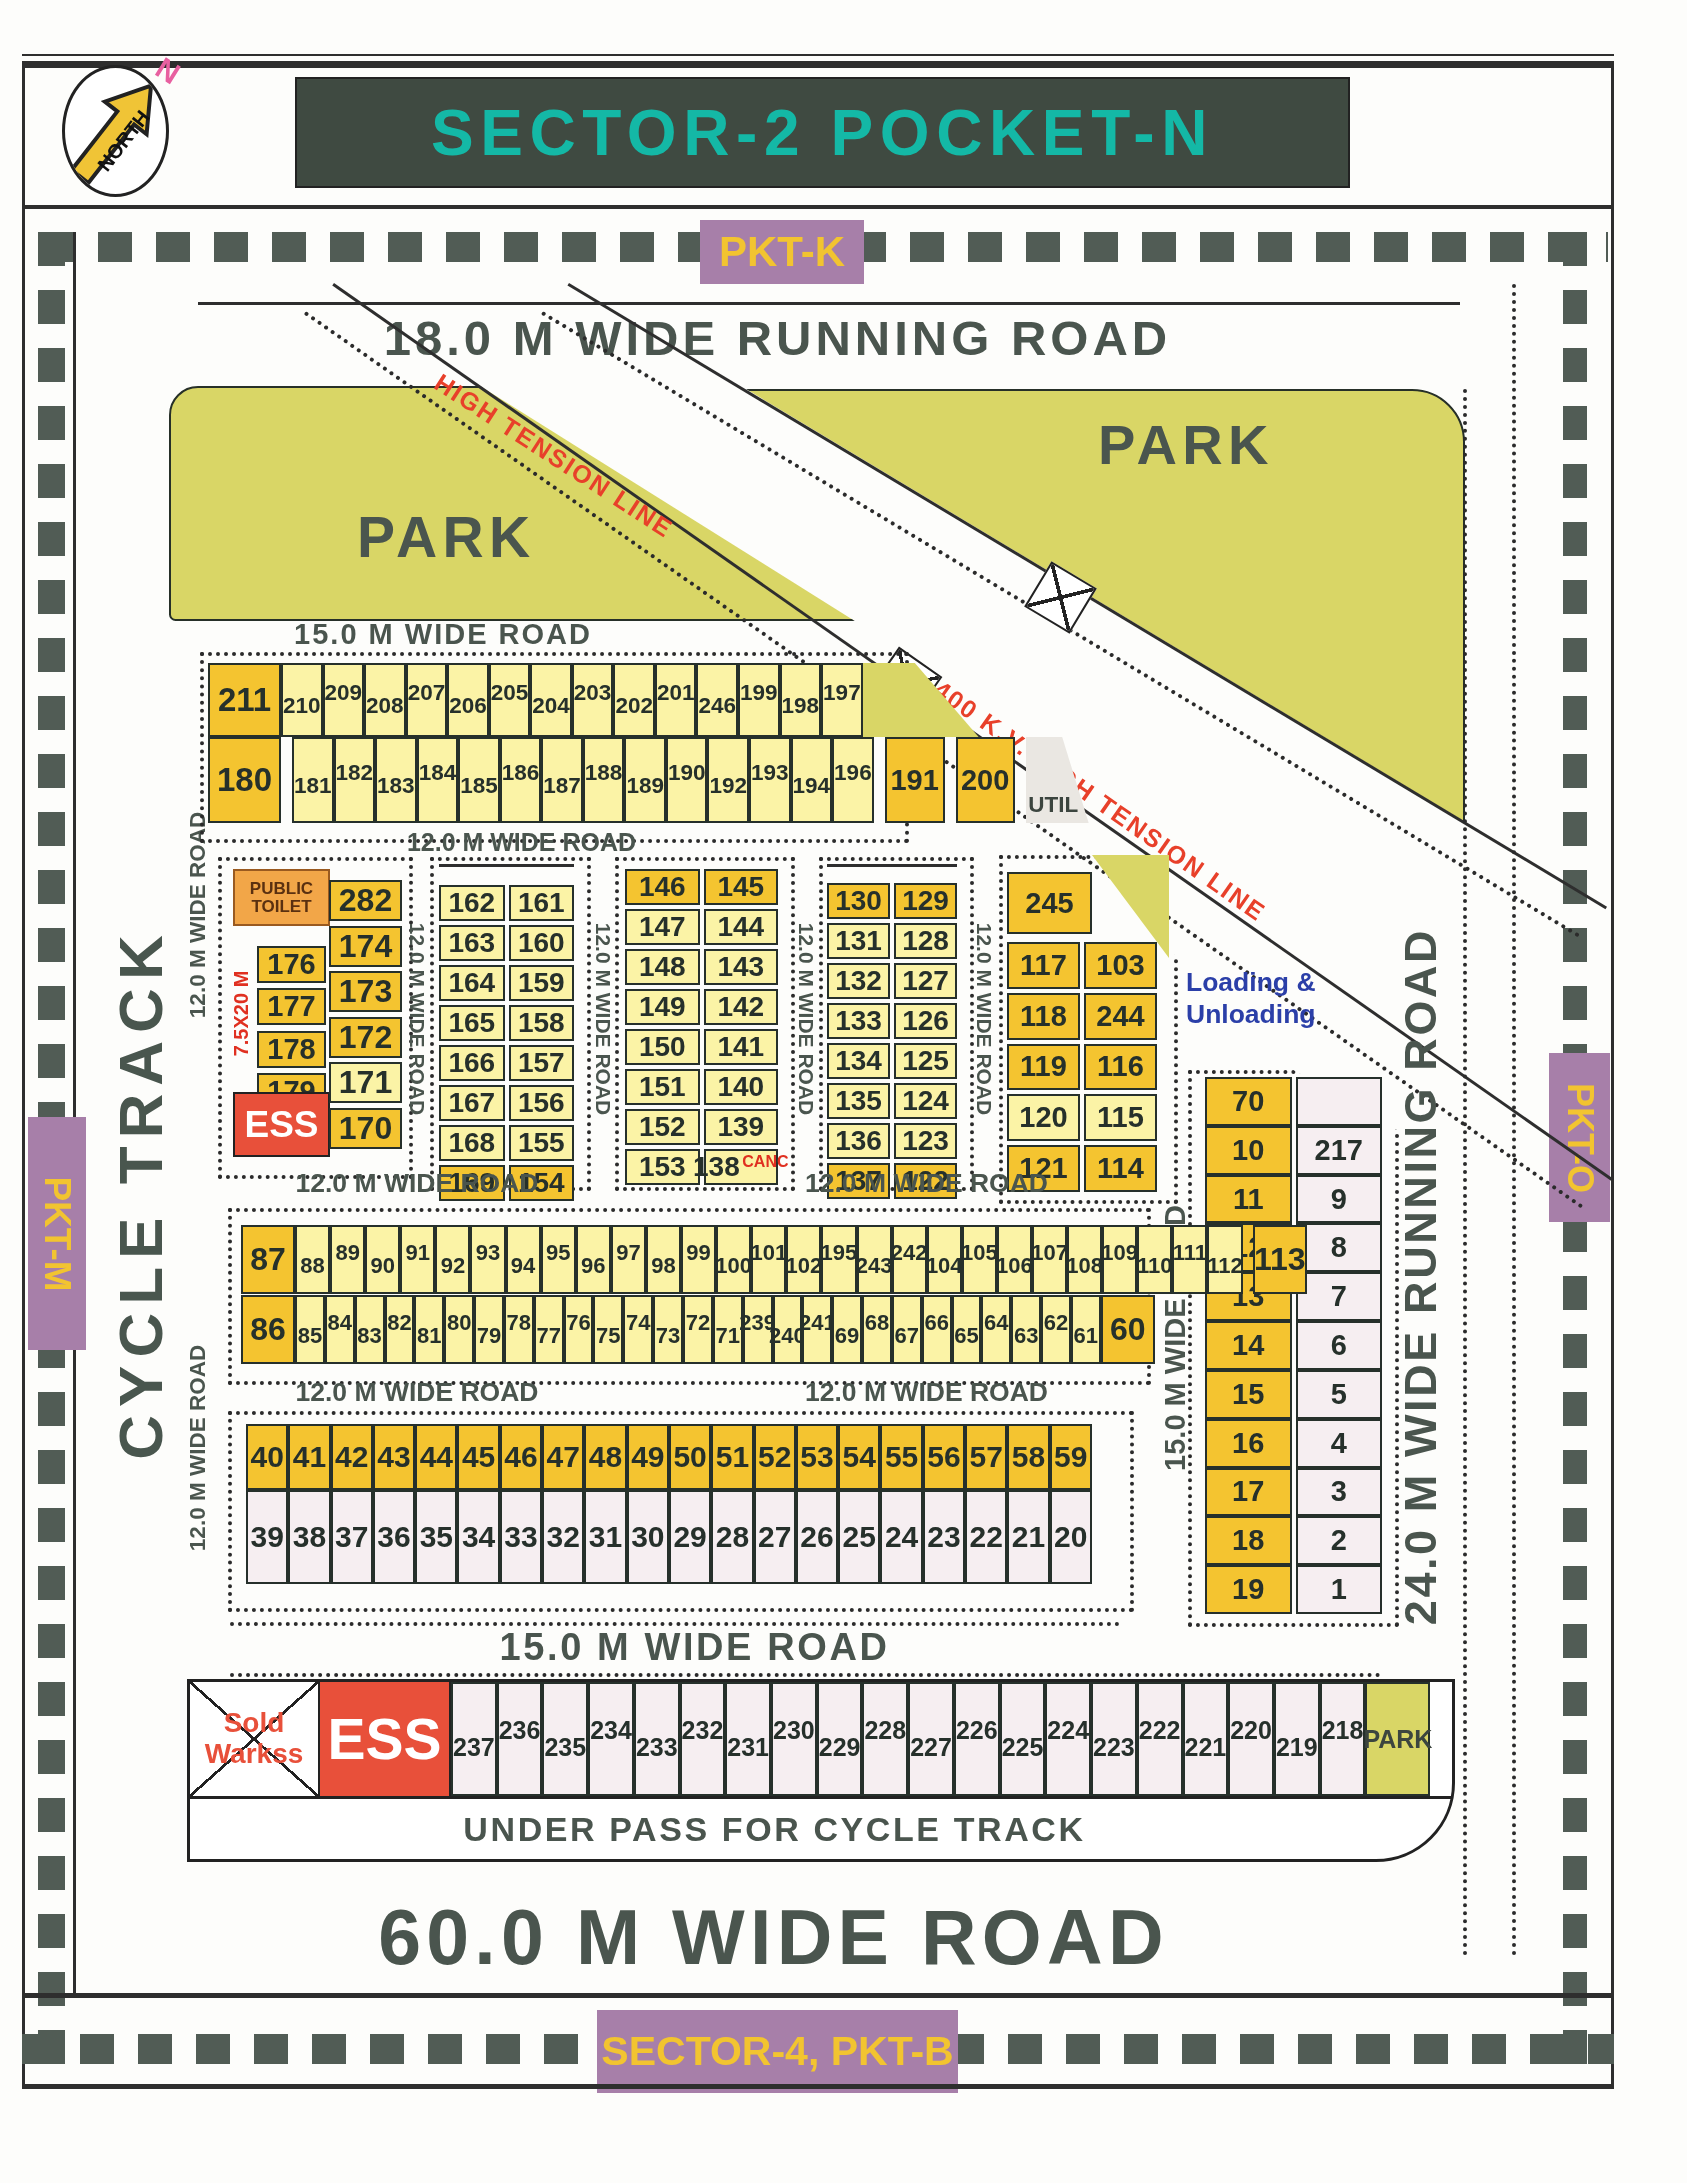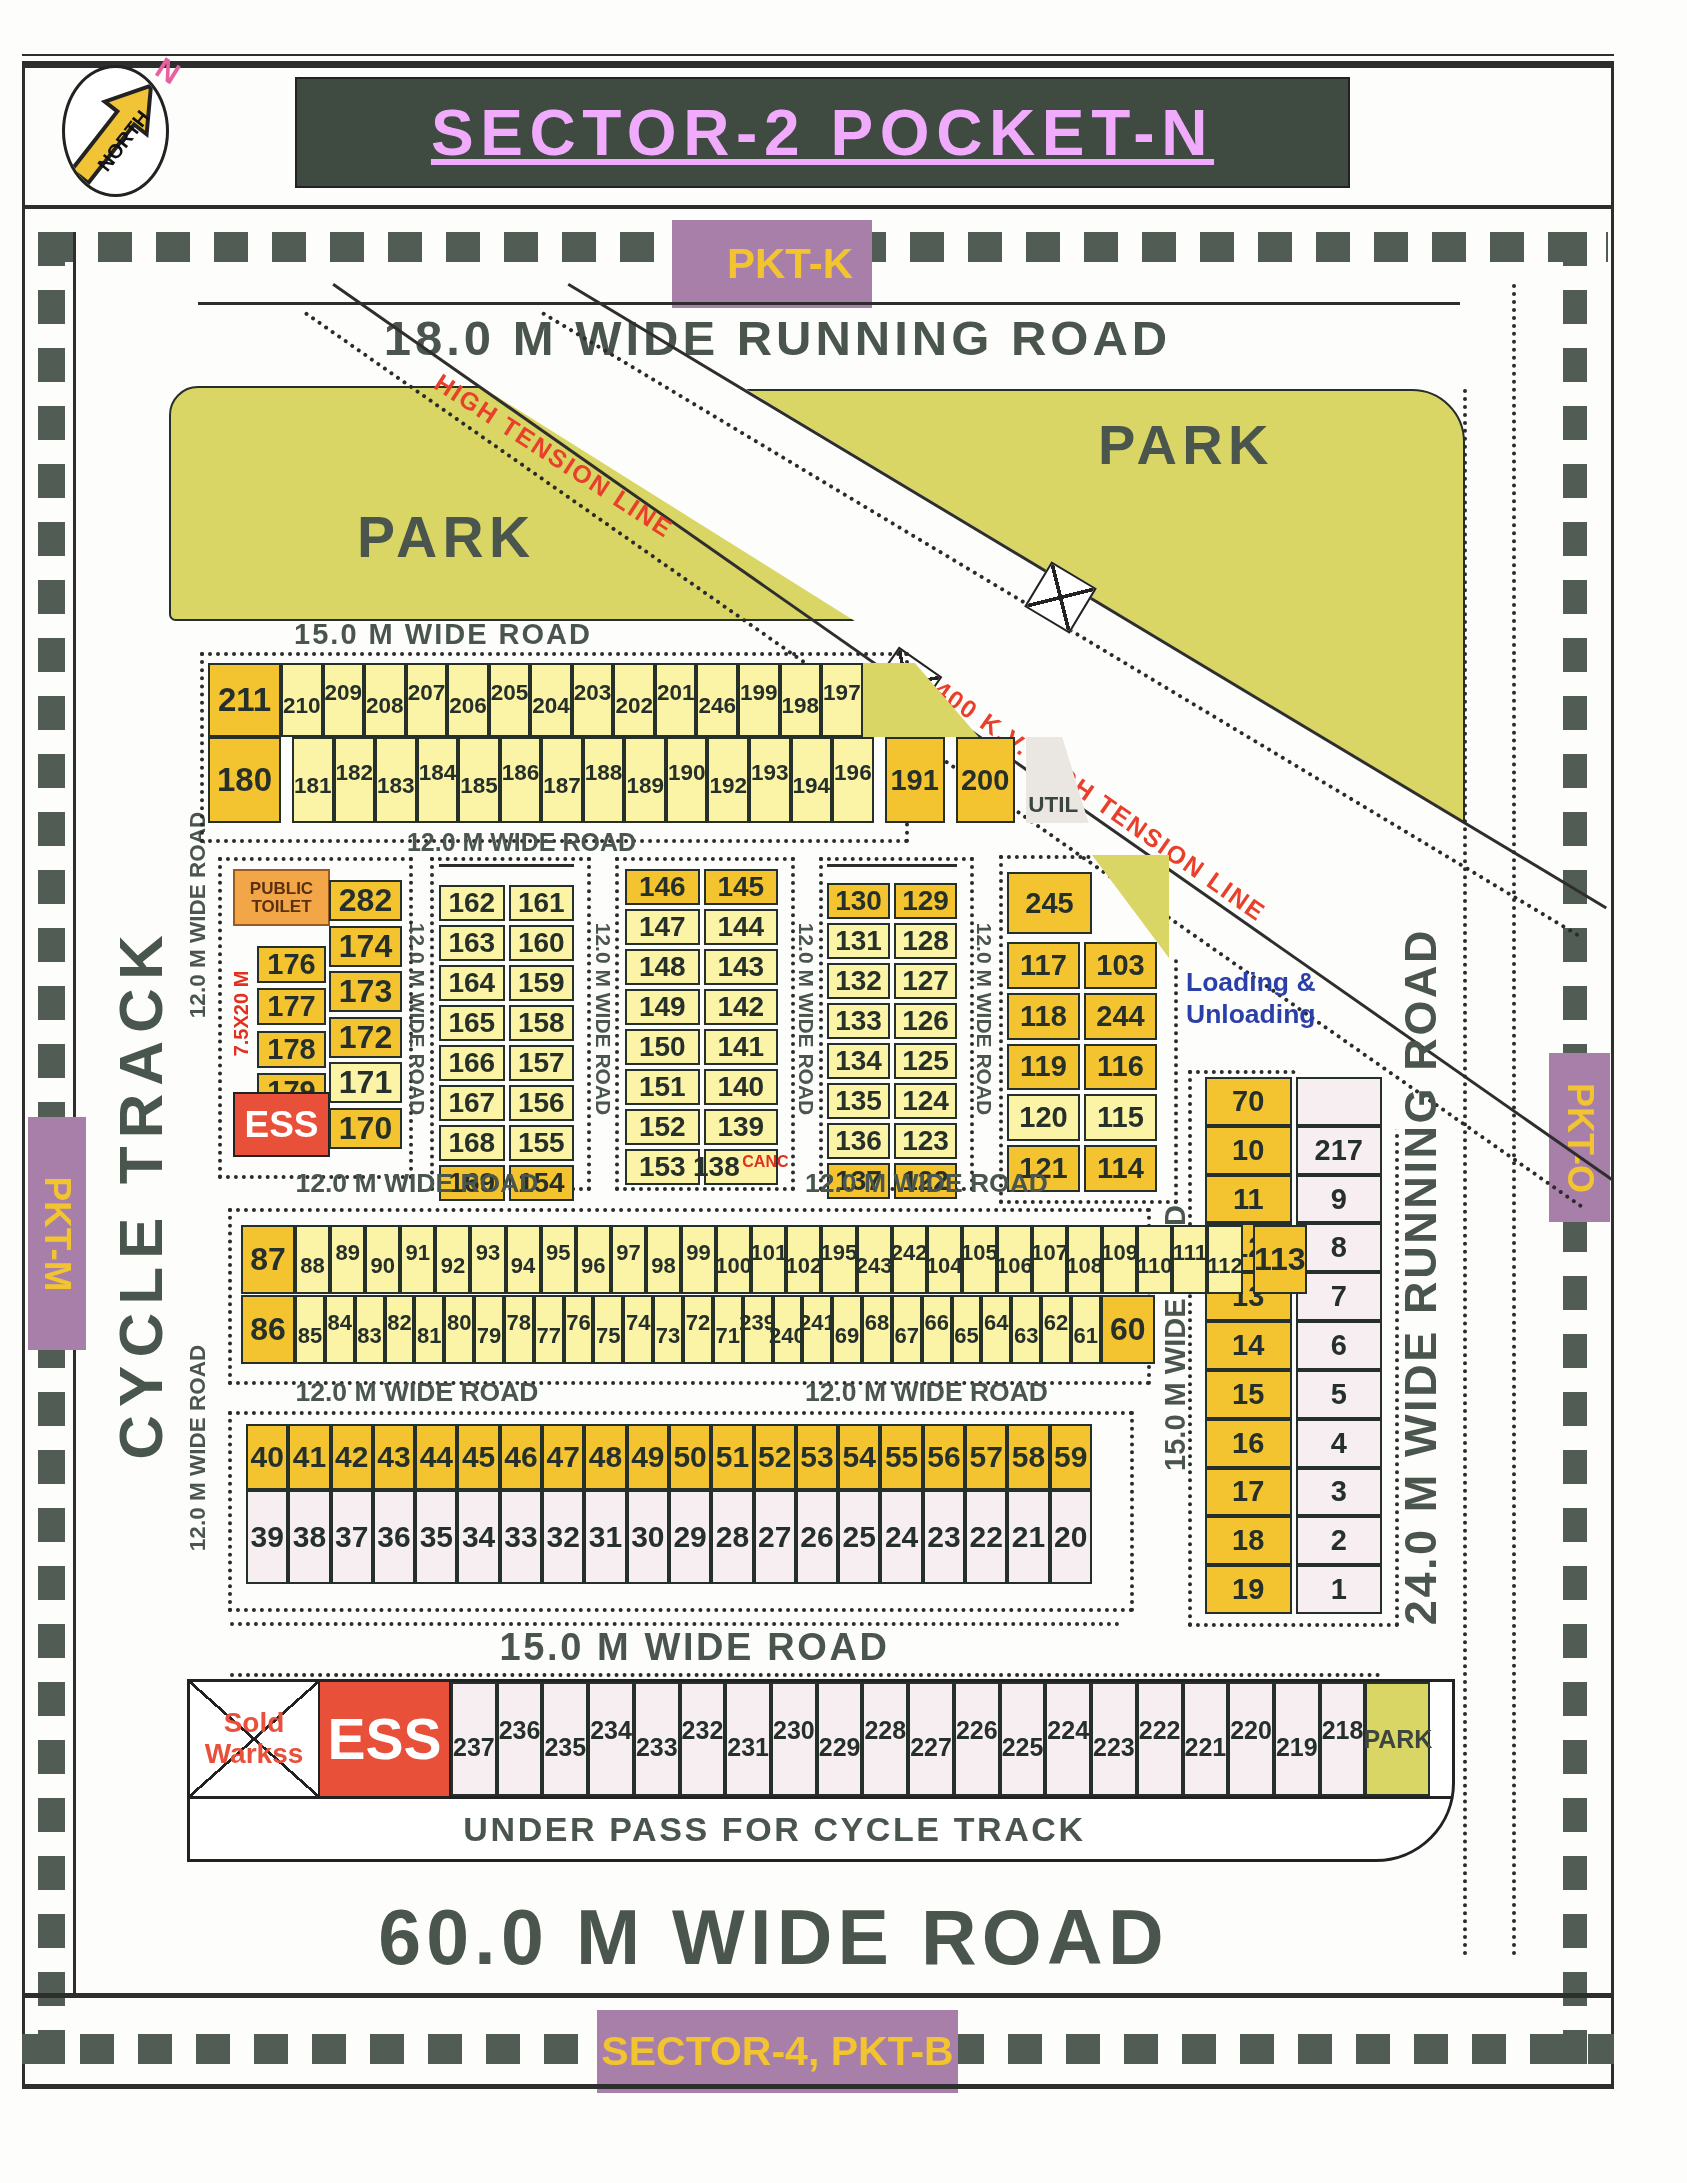--- a/index.html
+++ b/index.html
@@ -54,42 +54,42 @@
 <div id="map">
 
   <div class="abs solidline" style="left:22px;top:54px;width:1592px;height:2px;"></div>
   <div class="abs solidline" style="left:22px;top:61px;width:1592px;height:6.6px;"></div>
   <div class="abs solidline" style="left:22px;top:61px;width:3.3px;height:2027px;"></div>
   <div class="abs solidline" style="left:1611px;top:61px;width:3.3px;height:2027px;"></div>
   <div class="abs solidline" style="left:22px;top:205px;width:1592px;height:4px;"></div>
 
   <div class="abs" style="left:295px;top:77px;width:1051px;height:107px;background:#3f4a41;border:2px solid #222;
               display:flex;align-items:center;justify-content:center;">
-    <span style="color:#f0abfc;font-size:64px;letter-spacing:6.6px;text-decoration:underline;">SECTOR-2 POCKET-N</span>
+    <span style="color:#14b8a6;font-size:64px;letter-spacing:6.6px;">SECTOR-2 POCKET-N</span>
   </div>
 
   <div class="abs" style="left:62px;top:65px;width:101px;height:126px;border:3.3px solid #222;border-radius:50%;background:#fff;overflow:hidden;">
     <svg width="101" height="126" viewBox="0 0 152 190">
       <g transform="rotate(38 76 95)">
         <polygon points="76,8 116,70 92,70 92,182 60,182 60,70 36,70" fill="#f0c436" stroke="#222" stroke-width="6"></polygon>
       </g>
       <text x="40" y="150" transform="rotate(-52 60 130)" font-size="30" font-weight="bold" fill="#111" font-family="Liberation Sans, sans-serif">NORTH</text>
     </svg>
   </div>
   <div class="abs" style="left:157px;top:54px;transform:rotate(32deg);color:#e860a0;font-size:30px;">
     <span>N</span>
   </div>
 
   <div class="ab s abs dashh" style="left:40px;top:232px;width:1568px;height:30px;"></div>
   <div class="abs dashv" style="left:38px;top:232px;width:26.5px;height:1833px;"></div>
   <div class="abs dashv" style="left:1563px;top:232px;width:24px;height:1833px;"></div>
   <div class="abs dashh" style="left:22px;top:2034px;width:1592px;height:30px;"></div>
   <div class="abs solidline" style="left:73px;top:232px;width:2.6px;height:1761px;"></div>
 
-  <div class="abs purplebox" style="left:672px;top:220px;width:164px;height:88px;padding-left:36px;">
+  <div class="abs purplebox" style="left:700px;top:220px;width:164px;height:64px;">
     <span style="font-size:42px;">PKT-K</span>
   </div>
   <div class="abs purplebox" style="left:28px;top:1117px;width:58px;height:233px;">
     <span style="font-size:37px;transform:rotate(90deg);white-space:nowrap;">PKT-M</span>
   </div>
   <div class="abs purplebox" style="left:1549px;top:1053px;width:61px;height:169px;">
     <span style="font-size:36px;transform:rotate(90deg);white-space:nowrap;">PKT-O</span>
   </div>
   <div class="abs purplebox" style="left:597px;top:2010px;width:361px;height:83px;">
     <span style="font-size:41px;">SECTOR-4, PKT-B</span>

